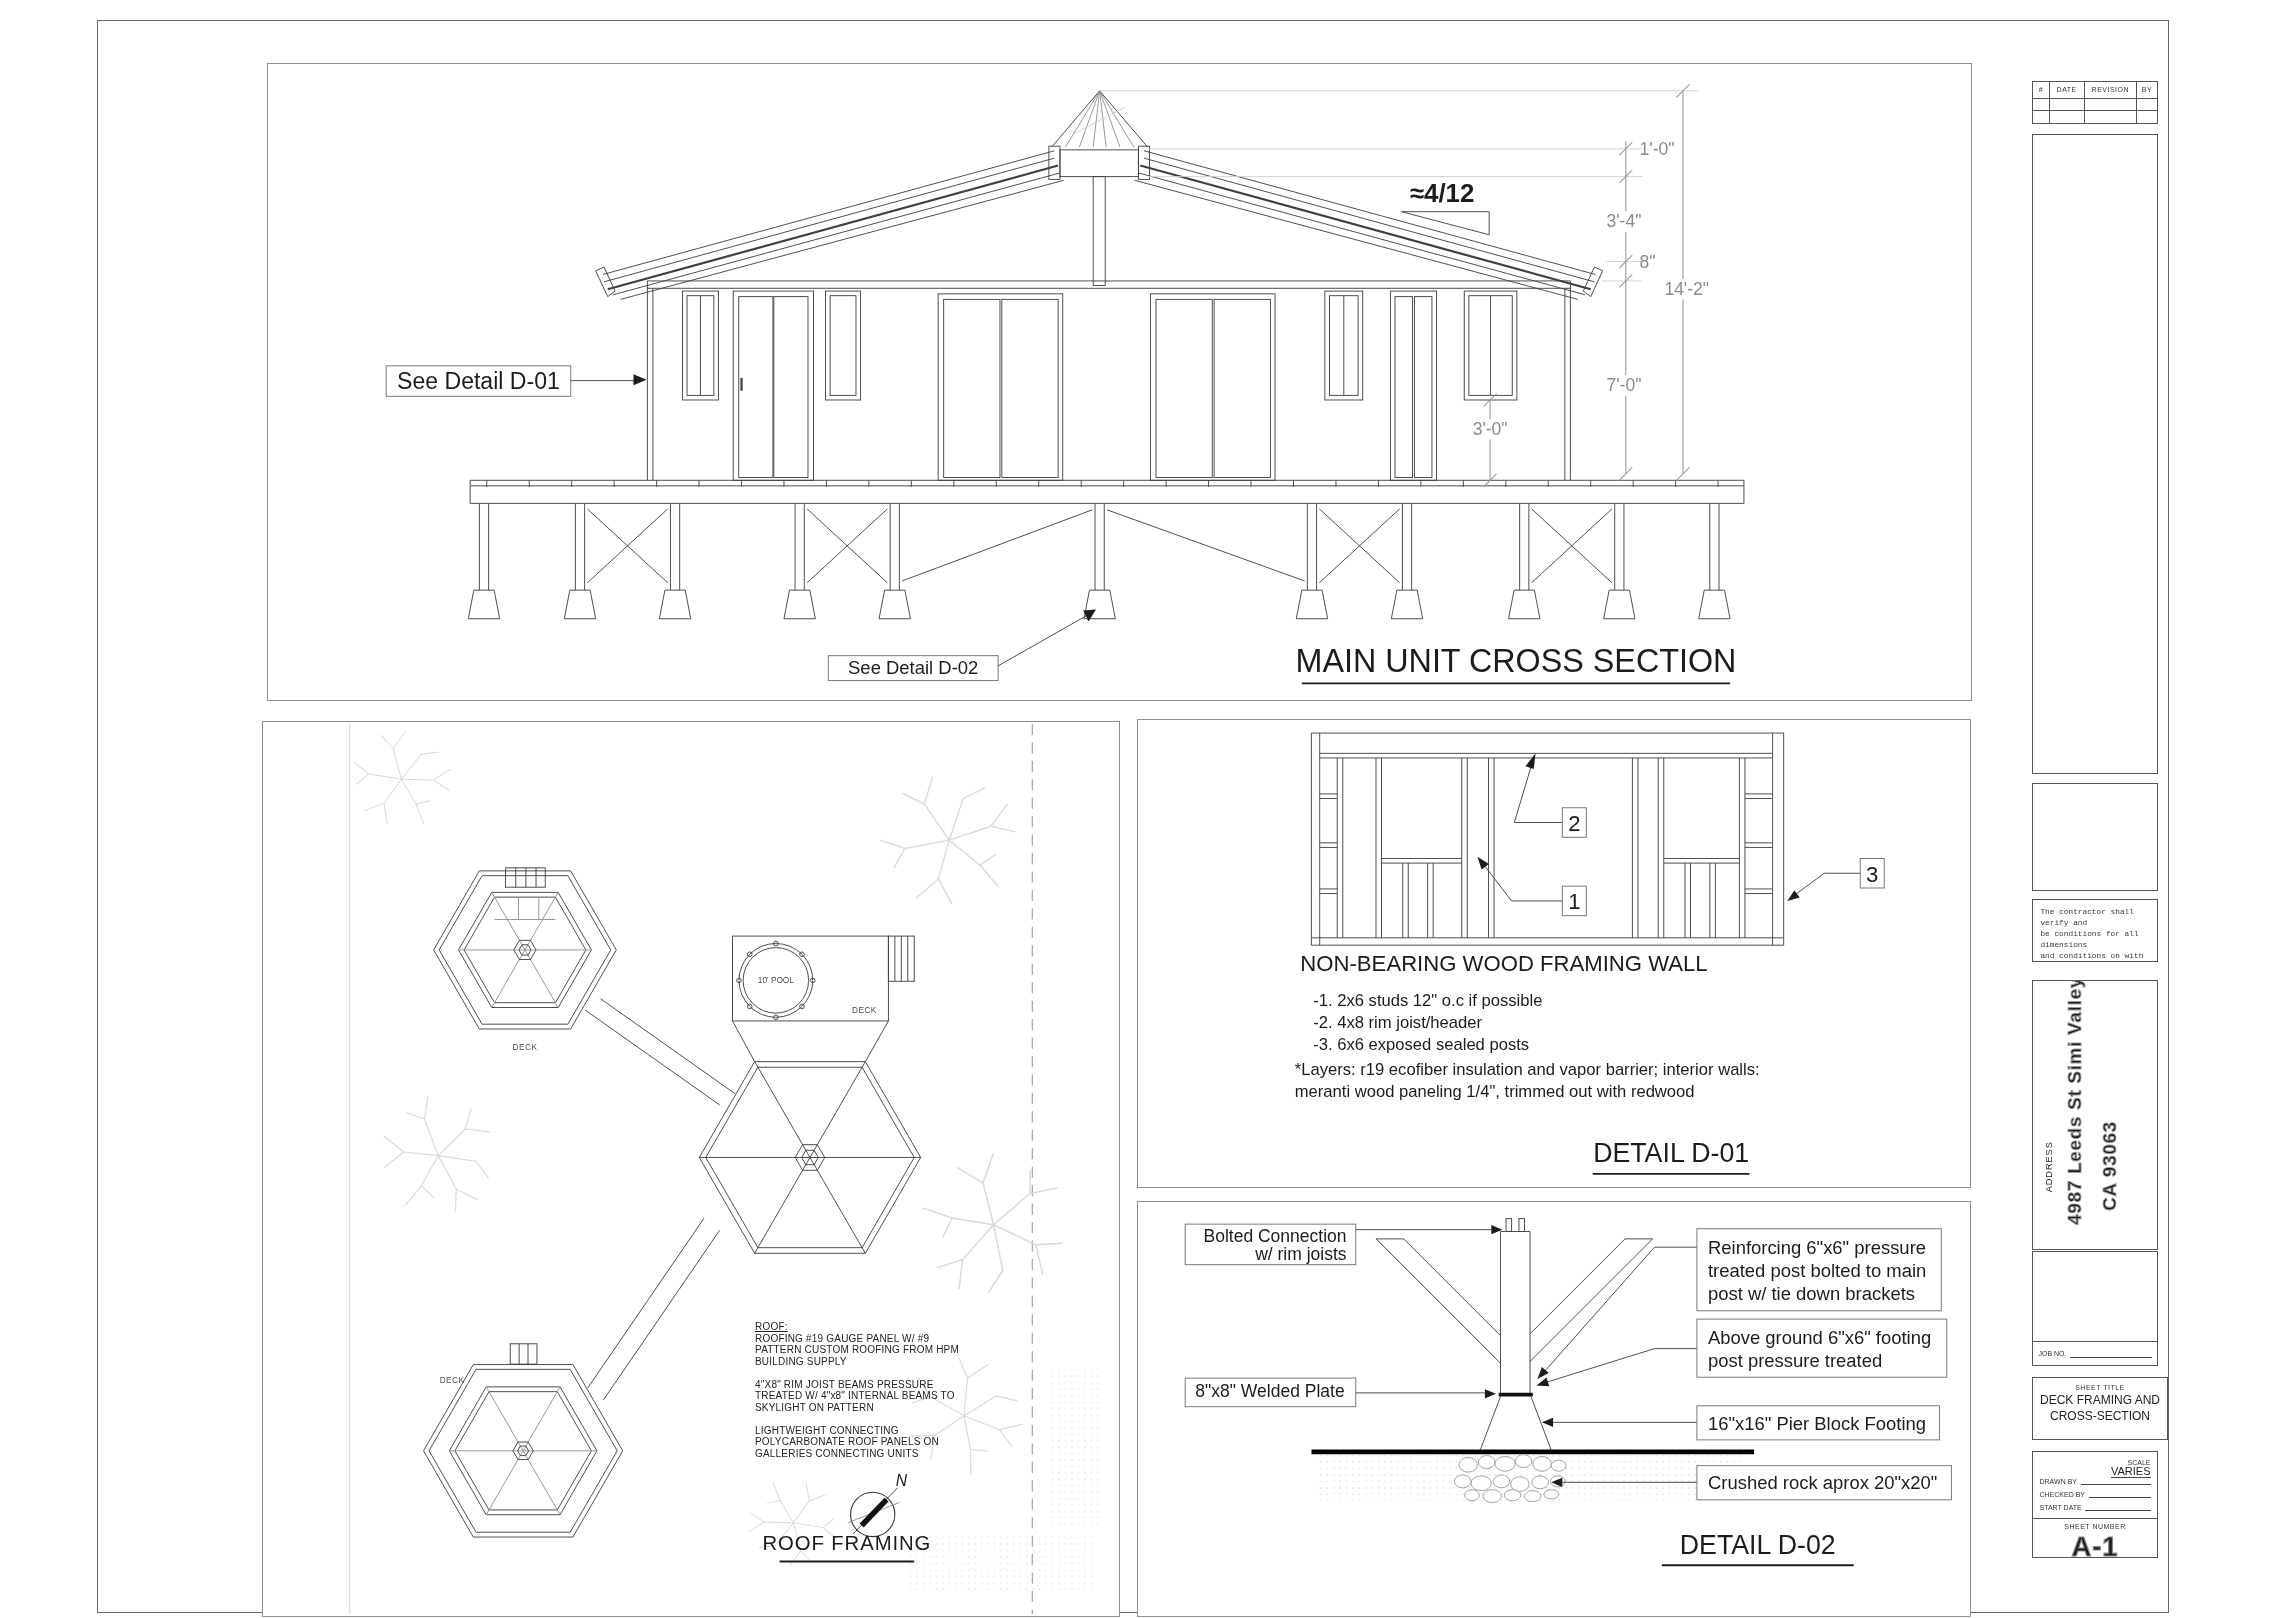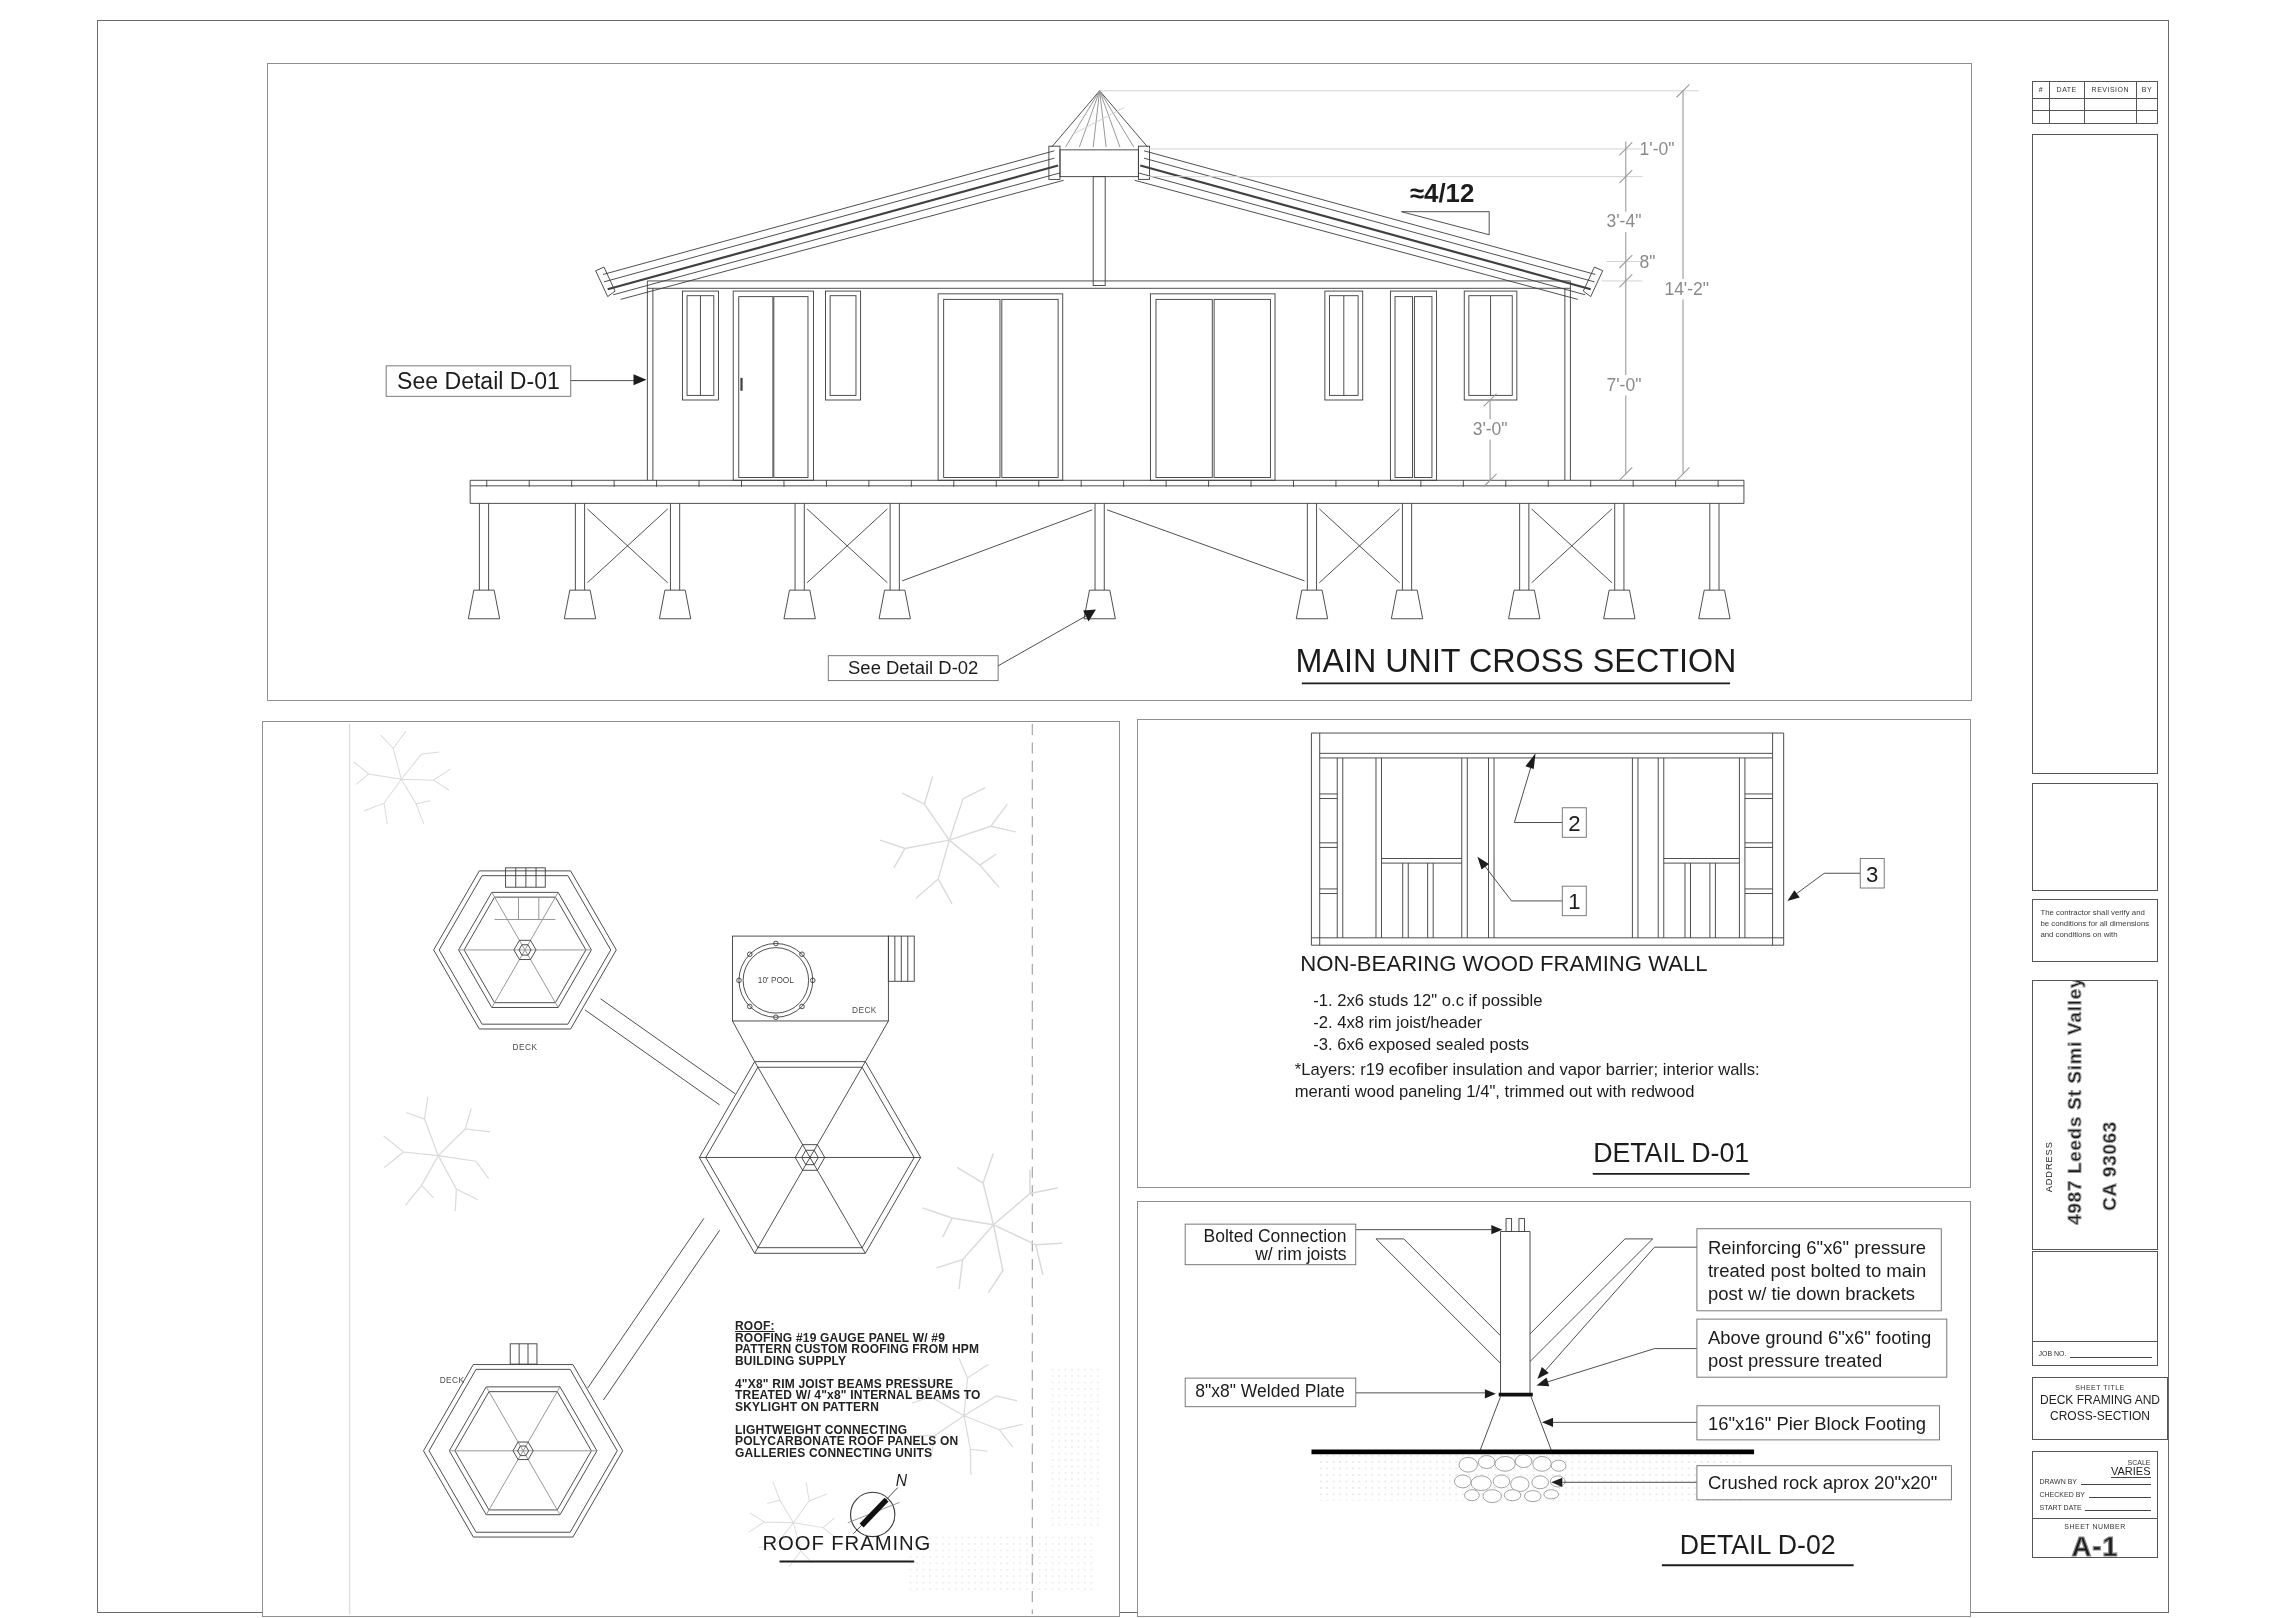--- a/index.html
+++ b/index.html
@@ -25,36 +25,36 @@
   .t-slope{font-size:28px;font-weight:bold;}
   .t-lbl{font-size:25px;} .t-lbl2{font-size:20px;}
   .t-title{font-size:35px;} .t-sub{font-size:29px;}
   .t-note24{font-size:24px;} .t-note18{font-size:18px;}
   .t-call{font-size:24px;}
   .t-d02{font-size:19px;} .t-d02r{font-size:20px;}
   .t-tiny{font-size:9px;fill:#4a4a4a;letter-spacing:.5px;}
   .t-pool{font-size:9px;fill:#4a4a4a;}
   .t-rf{font-size:22px;letter-spacing:1px;}
   .t-n{font-size:17px;font-style:italic;}
-  .rf-notes{position:absolute;left:472px;top:599px;width:203px;font-size:12px;line-height:11.5px;color:#222;letter-spacing:0.2px;font-weight:bold;}
+  .rf-notes{position:absolute;left:492px;top:599px;width:203px;font-size:10px;line-height:11.5px;color:#222;letter-spacing:0.2px;}
   .rf-note-line{height:11.5px;white-space:nowrap;}
   .rf-note-line.u{text-decoration:underline;}
   
   .tb{position:absolute;border:0.9px solid #555;background:#fff;box-sizing:border-box;}
   .tb-rev{left:2032px;top:81px;width:126px;height:43px;display:flex;flex-direction:column;font-size:7px;color:#333;}
   .tb-rev .hrow{display:flex;height:15.7px;border-bottom:0.9px solid #555;align-items:center;text-align:center;letter-spacing:0.5px;}
   .tb-rev .erow{display:flex;flex:1;}
   .tb-rev .erow.b{border-bottom:0.9px solid #555;}
   .tb-rev .c1{width:15.7px;border-right:0.9px solid #555;height:100%;display:flex;align-items:center;justify-content:center;}
   .tb-rev .c2{width:34px;border-right:0.9px solid #555;height:100%;display:flex;align-items:center;justify-content:center;}
   .tb-rev .c3{flex:1;border-right:0.9px solid #555;height:100%;display:flex;align-items:center;justify-content:center;}
   .tb-rev .c4{width:20px;height:100%;display:flex;align-items:center;justify-content:center;}
   .tb-a{left:2032px;top:134px;width:126px;height:640px;}
   .tb-b{left:2032px;top:783px;width:126px;height:108px;}
-  .tb-contractor{left:2032px;top:899px;width:126px;height:63px;font-size:7.8px;line-height:11px;color:#3b3b3b;padding:7.4px 0 0 7.4px;}
+  .tb-contractor{left:2032px;top:899px;width:126px;height:63px;font-size:7.8px;line-height:11px;color:#3b3b3b;padding:7.4px 0 0 7.4px;font-family:Liberation Mono, monospace;}
   .tb-address{left:2032px;top:980px;width:126px;height:270px;}
   .tb-job{left:2032px;top:1251px;width:126px;height:115px;}
   .tb-job .strip{position:absolute;left:0;right:0;bottom:0;height:23px;border-top:0.9px solid #555;display:flex;align-items:center;padding:0 5.5px;font-size:7px;color:#333;}
   .tb-job .strip .fline{flex:1;border-bottom:0.9px solid #444;height:8.3px;margin-left:3.7px;}
   .tb-sheettitle{left:2032px;top:1377px;width:136px;height:63px;text-align:center;color:#222;}
   .tb-sheettitle .lab{font-size:7px;margin-top:5.5px;letter-spacing:0.5px;color:#333;}
   .tb-sheettitle .big{font-size:12px;margin-top:2.8px;line-height:15.7px;}
   .tb-scale{left:2032px;top:1451px;width:126px;height:107px;color:#333;}
   .srow{display:flex;align-items:flex-end;padding:0 6.5px;height:13px;font-size:7px;}
   .srow .fline{flex:1;border-bottom:0.9px solid #444;margin-left:3.7px;height:100%;display:flex;align-items:flex-end;justify-content:center;}

